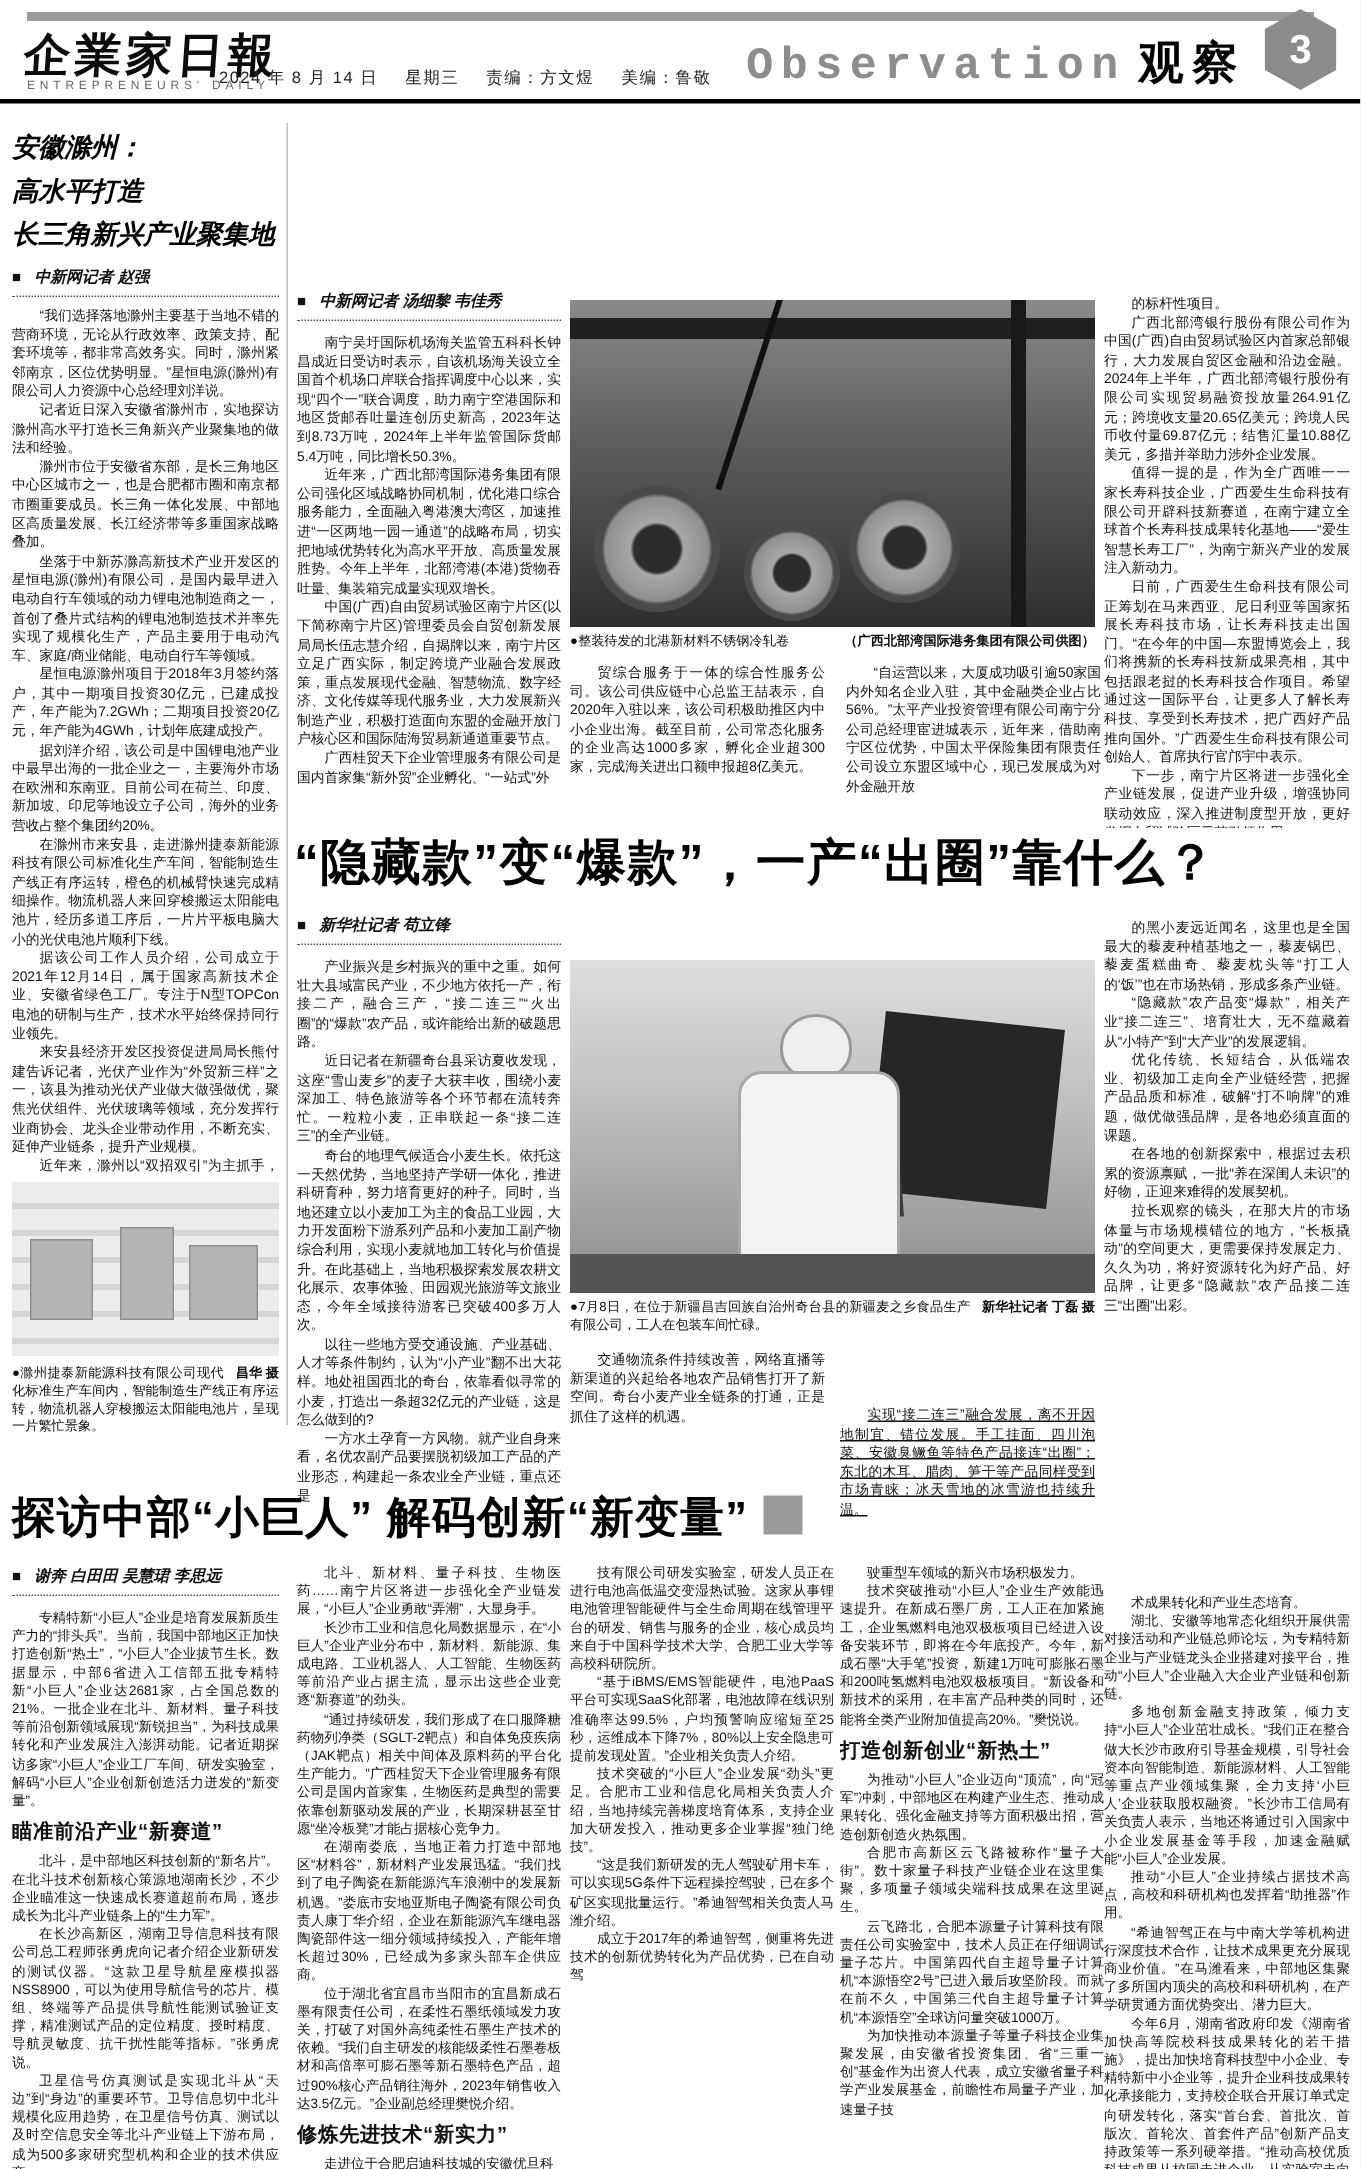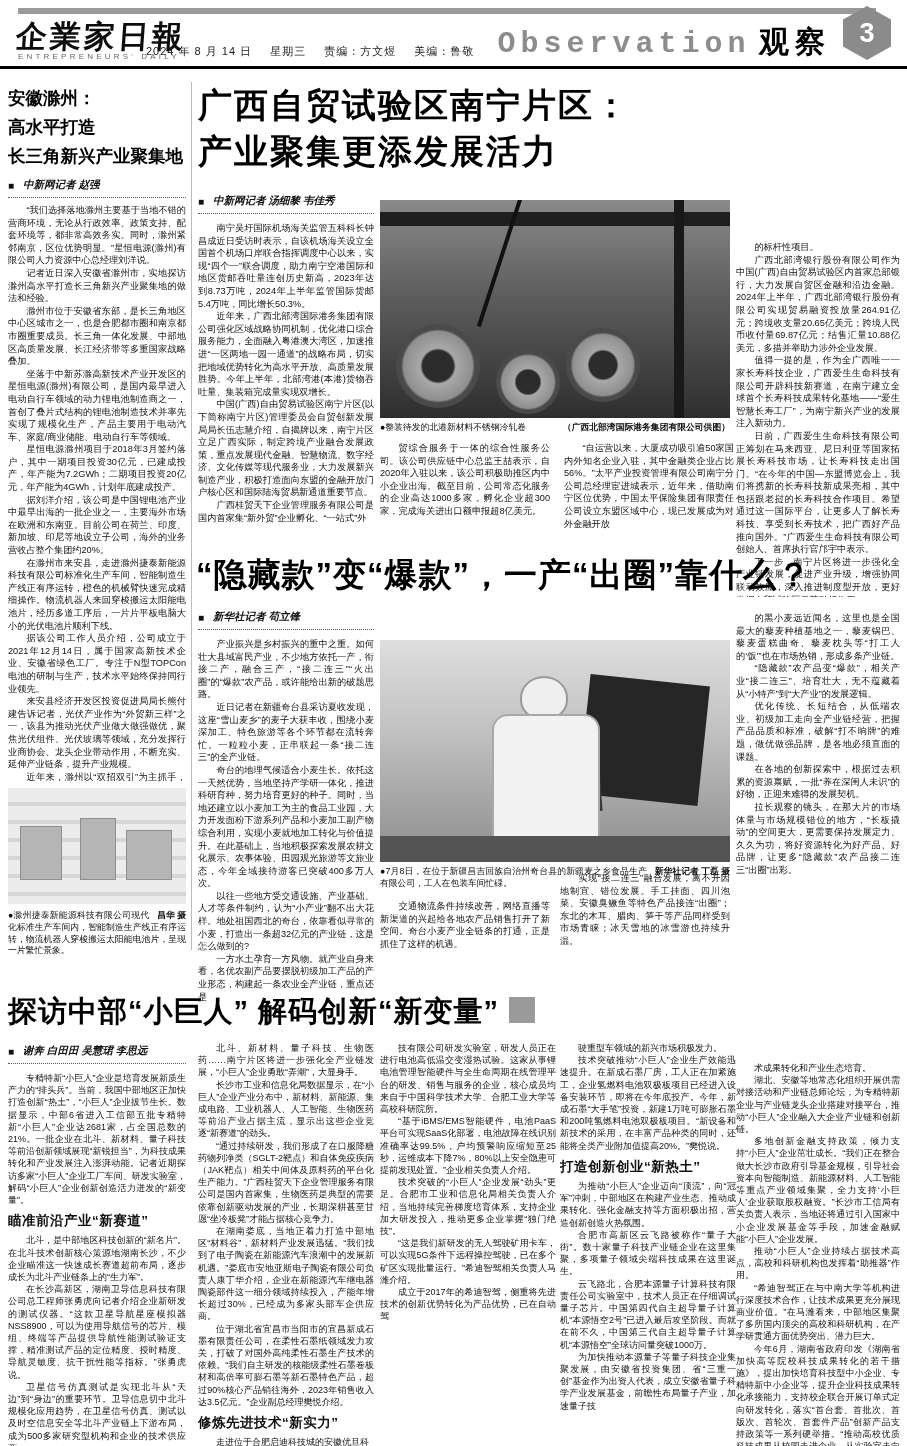--- a/index.html
+++ b/index.html
@@ -15,21 +15,21 @@
   .section-en{font-size:30px;font-weight:bold;color:#8d8d8d;letter-spacing:5px;font-family:"Liberation Mono","DejaVu Sans Mono",monospace;}
   .section-cn{font-size:30px;font-weight:900;color:#000;letter-spacing:6px;margin-left:4px;}
   .badge{position:absolute;right:16px;top:6px;width:48px;height:54px;background:#8b8b8b;
          clip-path:polygon(50% 0,100% 25%,100% 75%,50% 100%,0 75%,0 25%);
          display:flex;align-items:center;justify-content:center;}
   .badge span{color:#fff;font-size:27px;font-weight:900;}
   .headrule{position:absolute;left:0;top:66px;width:907px;height:3px;background:#000;}
   
   .col{position:absolute;overflow:hidden;font-size:9.2px;line-height:12.6px;text-align:justify;}
   .para{margin:0;text-indent:2em;text-align:justify;}
-  .tline{margin:0;text-indent:0;}
+  .tline{margin:0;text-indent:0;font-style:italic;}
   .byline{position:absolute;font-size:10.5px;font-weight:bold;border-bottom:1.5px dotted #555;
           padding-bottom:5px;display:flex;gap:9px;align-items:center;font-style:italic;}
   .sq{font-size:10px;font-style:normal;}
   .caption{position:absolute;font-size:8.8px;line-height:11.8px;text-align:justify;color:#0d0d0d;}
   .credit{float:right;font-weight:bold;margin-left:8px;}
   .subhead{margin:9px 0 7px 0;font-size:13.5px;font-weight:900;text-indent:0;letter-spacing:0.5px;}
   .vrule{position:absolute;width:0;border-left:1px solid #bbb;}
   
   .left-title{position:absolute;left:8px;top:84px;width:180px;font-size:17.5px;font-weight:900;line-height:29px;color:#000;}
   .main-title{position:absolute;left:198px;top:82px;width:705px;font-size:34px;font-weight:900;line-height:46px;letter-spacing:2px;color:#000;}
@@ -103,24 +103,20 @@
   <div class="photo ph-left" style="left:8px;top:788px;width:178px;height:116px;">
     <div class="m1"></div>
     <div class="m2"></div>
     <div class="m3"></div>
   </div>
   <div class="caption" style="left:8px;top:910px;width:178px;height:52px;">
     <span class="credit">昌华 摄</span>
     <span>●滁州捷泰新能源科技有限公司现代化标准生产车间内，智能制造生产线正有序运转，物流机器人穿梭搬运太阳能电池片，呈现一片繁忙景象。</span>
   </div>
 
-  <div class="main-title">
-    <div class="tline">广西自贸试验区南宁片区：</div>
-    <div class="tline">产业聚集更添发展活力</div>
-  </div>
   <div class="byline" style="left:198px;top:194px;width:176px;">
     <span class="sq">■</span>
     <span>中新网记者  汤细黎 韦佳秀</span>
   </div>
   <div class="col" style="left:198px;top:222px;width:176px;height:334px;">
       <p class="para">南宁吴圩国际机场海关监管五科科长钟昌成近日受访时表示，自该机场海关设立全国首个机场口岸联合指挥调度中心以来，实现“四个一”联合调度，助力南宁空港国际和地区货邮吞吐量连创历史新高，2023年达到8.73万吨，2024年上半年监管国际货邮5.4万吨，同比增长50.3%。</p>
       <p class="para">近年来，广西北部湾国际港务集团有限公司强化区域战略协同机制，优化港口综合服务能力，全面融入粤港澳大湾区，加速推进“一区两地一园一通道”的战略布局，切实把地域优势转化为高水平开放、高质量发展胜势。今年上半年，北部湾港(本港)货物吞吐量、集装箱完成量实现双增长。</p>
       <p class="para">中国(广西)自由贸易试验区南宁片区(以下简称南宁片区)管理委员会自贸创新发展局局长伍志慧介绍，自揭牌以来，南宁片区立足广西实际，制定跨境产业融合发展政策，重点发展现代金融、智慧物流、数字经济、文化传媒等现代服务业，大力发展新兴制造产业，积极打造面向东盟的金融开放门户核心区和国际陆海贸易新通道重要节点。</p>
       <p class="para">广西桂贸天下企业管理服务有限公司是国内首家集“新外贸”企业孵化、“一站式”外</p>
     </div>
@@ -135,21 +131,21 @@
   <div class="caption" style="left:380px;top:422px;width:350px;height:14px;display:flex;justify-content:space-between;">
     <span>●整装待发的北港新材料不锈钢冷轧卷</span>
     <span style="font-weight:bold;">（广西北部湾国际港务集团有限公司供图）</span>
   </div>
   <div class="col" style="left:380px;top:442px;width:170px;height:110px;">
       <p class="para">贸综合服务于一体的综合性服务公司。该公司供应链中心总监王喆表示，自2020年入驻以来，该公司积极助推区内中小企业出海。截至目前，公司常态化服务的企业高达1000多家，孵化企业超300家，完成海关进出口额申报超8亿美元。</p>
     </div>
   <div class="col" style="left:564px;top:442px;width:170px;height:110px;">
       <p class="para">“自运营以来，大厦成功吸引逾50家国内外知名企业入驻，其中金融类企业占比56%。”太平产业投资管理有限公司南宁分公司总经理宦进城表示，近年来，借助南宁区位优势，中国太平保险集团有限责任公司设立东盟区域中心，现已发展成为对外金融开放</p>
     </div>
-  <div class="col" style="left:736px;top:196px;width:164px;height:356px;margin-top:45px;">
+  <div class="col" style="left:736px;top:196px;width:164px;height:356px;">
       <p class="para">的标杆性项目。</p>
       <p class="para">广西北部湾银行股份有限公司作为中国(广西)自由贸易试验区内首家总部银行，大力发展自贸区金融和沿边金融。2024年上半年，广西北部湾银行股份有限公司实现贸易融资投放量264.91亿元；跨境收支量20.65亿美元；跨境人民币收付量69.87亿元；结售汇量10.88亿美元，多措并举助力涉外企业发展。</p>
       <p class="para">值得一提的是，作为全广西唯一一家长寿科技企业，广西爱生生命科技有限公司开辟科技新赛道，在南宁建立全球首个长寿科技成果转化基地——“爱生智慧长寿工厂”，为南宁新兴产业的发展注入新动力。</p>
       <p class="para">日前，广西爱生生命科技有限公司正筹划在马来西亚、尼日利亚等国家拓展长寿科技市场，让长寿科技走出国门。“在今年的中国—东盟博览会上，我们将携新的长寿科技新成果亮相，其中包括跟老挝的长寿科技合作项目。希望通过这一国际平台，让更多人了解长寿科技、享受到长寿技术，把广西好产品推向国外。”广西爱生生命科技有限公司创始人、首席执行官邝宇中表示。</p>
       <p class="para">下一步，南宁片区将进一步强化全产业链发展，促进产业升级，增强协同联动效应，深入推进制度型开放，更好发挥自贸试验区示范引领作用。</p>
     </div>
 
   <div class="mid-title">“隐藏款”变“爆款”，一产“出圈”靠什么？</div>
   <div class="byline" style="left:198px;top:610px;width:176px;">
     <span class="sq">■</span>
@@ -169,21 +165,21 @@
     <div class="body"></div>
     <div class="belt"></div>
   </div>
   <div class="caption" style="left:380px;top:866px;width:350px;height:28px;">
     <span class="credit">新华社记者 丁磊 摄</span>
     <span>●7月8日，在位于新疆昌吉回族自治州奇台县的新疆麦之乡食品生产有限公司，工人在包装车间忙碌。</span>
   </div>
   <div class="col" style="left:380px;top:900px;width:170px;height:108px;">
       <p class="para">交通物流条件持续改善，网络直播等新渠道的兴起给各地农产品销售打开了新空间。奇台小麦产业全链条的打通，正是抓住了这样的机遇。</p>
     </div>
-  <div class="col" style="left:560px;top:872px;width:170px;height:108px;">
+  <div class="col" style="left:560px;top:937px;width:170px;height:108px;text-decoration:underline;">
       <p class="para">实现“接二连三”融合发展，离不开因地制宜、错位发展。手工挂面、四川泡菜、安徽臭鳜鱼等特色产品接连“出圈”；东北的木耳、腊肉、笋干等产品同样受到市场青睐；冰天雪地的冰雪游也持续升温。</p>
     </div>
   <div class="col" style="left:736px;top:612px;width:164px;height:396px;">
       <p class="para">的黑小麦远近闻名，这里也是全国最大的藜麦种植基地之一，藜麦锅巴、藜麦蛋糕曲奇、藜麦枕头等“打工人的‘饭’”也在市场热销，形成多条产业链。</p>
       <p class="para">“隐藏款”农产品变“爆款”，相关产业“接二连三”、培育壮大，无不蕴藏着从“小特产”到“大产业”的发展逻辑。</p>
       <p class="para">优化传统、长短结合，从低端农业、初级加工走向全产业链经营，把握产品品质和标准，破解“打不响牌”的难题，做优做强品牌，是各地必须直面的课题。</p>
       <p class="para">在各地的创新探索中，根据过去积累的资源禀赋，一批“养在深闺人未识”的好物，正迎来难得的发展契机。</p>
       <p class="para">拉长观察的镜头，在那大片的市场体量与市场规模错位的地方，“长板撬动”的空间更大，更需要保持发展定力、久久为功，将好资源转化为好产品、好品牌，让更多“隐藏款”农产品接二连三“出圈”出彩。</p>
     </div>
 

